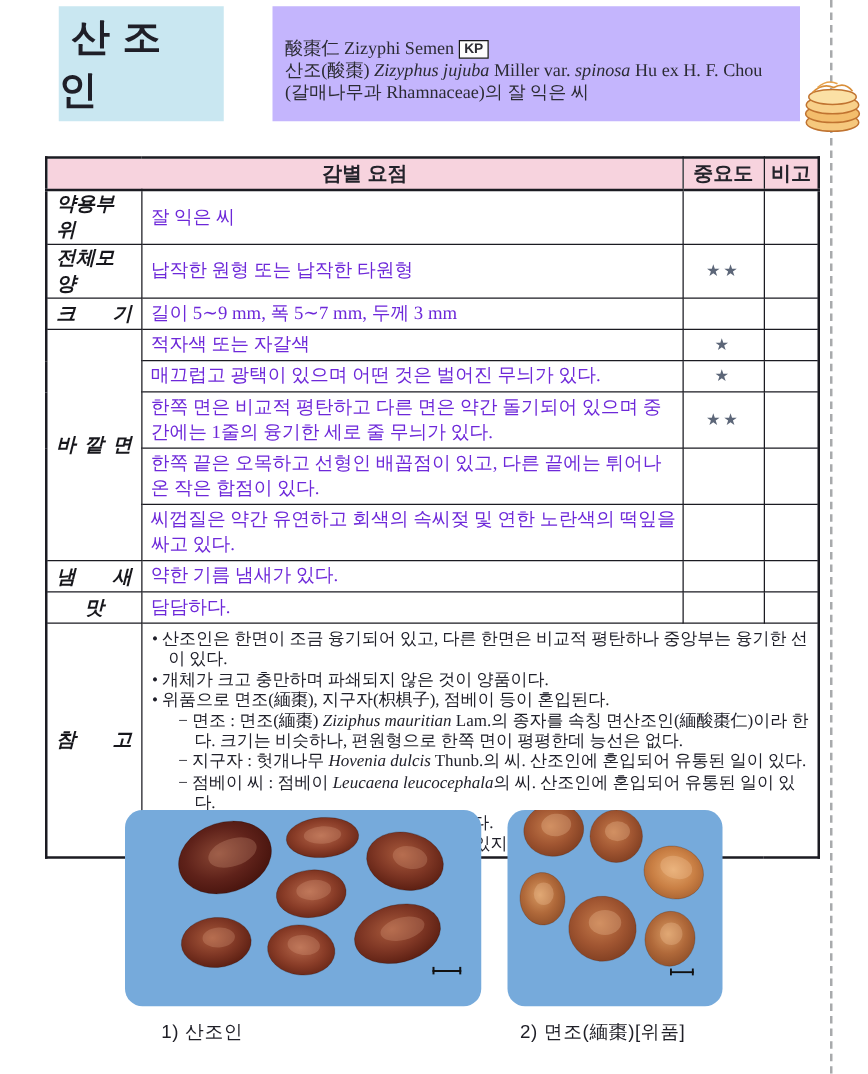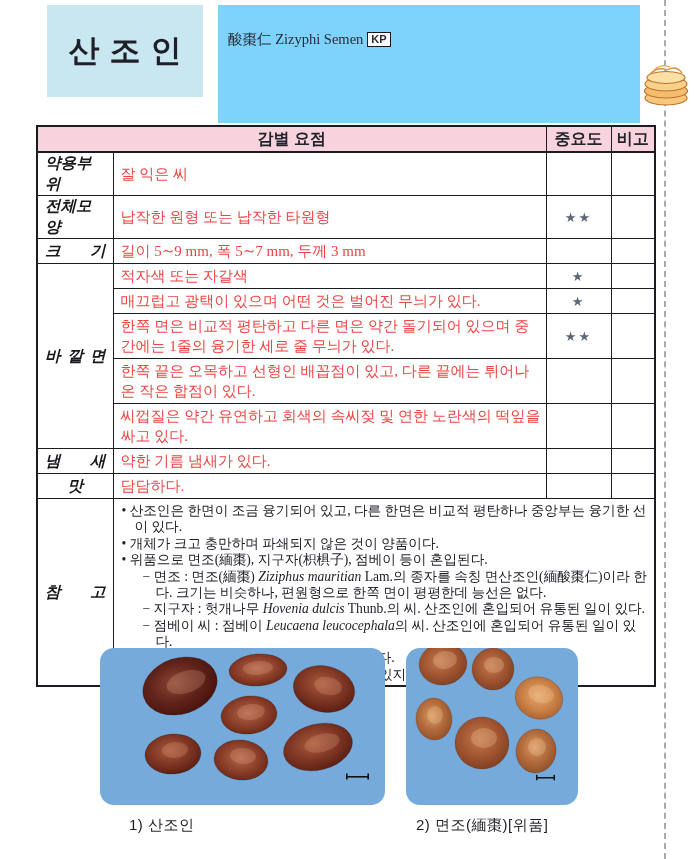--- a/index.html
+++ b/index.html
@@ -6,29 +6,29 @@
   body{
     width:694px;height:859px;position:relative;overflow:hidden;
     background:#ffffff;color:#26262e;
     font-family:"Liberation Serif","DejaVu Serif",serif;
   }
   
   .dash-rule{position:absolute;left:664px;top:0;height:859px;width:0;
     border-left:2px dashed #a8aaac;}
   
   .title-box{
-    position:absolute;left:47px;top:5px;width:156px;height:92px;
+    position:absolute;left:47px;top:5px;width:132px;height:92px;
     background:#c9e7f1;display:flex;align-items:center;justify-content:center;
     font-family:"Liberation Sans","DejaVu Sans",sans-serif;
     font-weight:bold;font-size:31px;letter-spacing:10px;text-indent:10px;
     color:#1f1f28;
   }
   .info-box{
-    position:absolute;left:218px;top:5px;width:422px;height:118px;
-    background:#7dd3fc;box-sizing:border-box;padding:26px 8px 0 10px;
+    position:absolute;left:218px;top:5px;width:422px;height:92px;
+    background:#c4b5fd;box-sizing:border-box;padding:26px 8px 0 10px;
     font-size:14.5px;line-height:17.5px;color:#2b2b33;
   }
   .kp-badge{
     display:inline-block;border:1.5px solid #17171c;background:#fdfdfd;
     font-family:"Liberation Sans","DejaVu Sans",sans-serif;
     font-weight:bold;font-size:11px;line-height:13px;padding:0 3px;
     vertical-align:1px;margin-left:4px;
   }
   .it{font-style:italic;}
   
@@ -48,21 +48,21 @@
   }
   .lbl{
     font-family:"Liberation Sans","DejaVu Sans",sans-serif;
     font-weight:bold;font-size:15.5px;color:#17171c;
     text-align:justify;text-align-last:justify;padding:0 7px;
     vertical-align:middle;
     font-style:italic;
   }
   .lbl.center{text-align:center;text-align-last:center;}
   .cell-text{font-size:15px;line-height:20px;padding:2px 4px 2px 7px;
-    vertical-align:middle;color:#ef4444;}
+    vertical-align:middle;color:#6d28d9;}
   .stars{text-align:center;vertical-align:middle;
     font-family:"DejaVu Sans",sans-serif;font-size:13px;letter-spacing:2px;
     color:#5c6678;padding:0;}
   .ref-cell{font-size:13.6px;line-height:16px;padding:4px 6px 2px 8px;
     vertical-align:top;color:#20202a;}
   .ref-item{padding-left:13px;text-indent:-13px;margin:0 0 0.5px 0;}
   .ref-item.sub{padding-left:34px;}
   .ref-item .marker{display:inline;}
   
   .photo{position:absolute;border-radius:14px;overflow:hidden;background:#76aadb;}
@@ -96,20 +96,24 @@
   <path d="M14 10 Q22 3 30 7" fill="none" stroke="#e8a34c" stroke-width="1.2"></path>
 </svg>
 
 <div class="title-box">
   <span>산조인</span>
 </div>
 <div class="info-box">
   <div>
     <span>酸棗仁 Zizyphi Semen</span><span class="kp-badge">KP</span>
   </div>
+  <div>
+    <span>산조(酸棗) </span><span class="it">Zizyphus jujuba</span><span> Miller var. </span><span class="it">spinosa</span><span> Hu ex H. F. Chou</span>
+  </div>
+  <div>(갈매나무과 Rhamnaceae)의 잘 익은 씨</div>
 </div>
 
 <table class="id-table">
   <colgroup>
       <col style="width:76px">
       <col style="width:433px">
       <col style="width:65px">
       <col style="width:44px">
     </colgroup>
   <thead>

